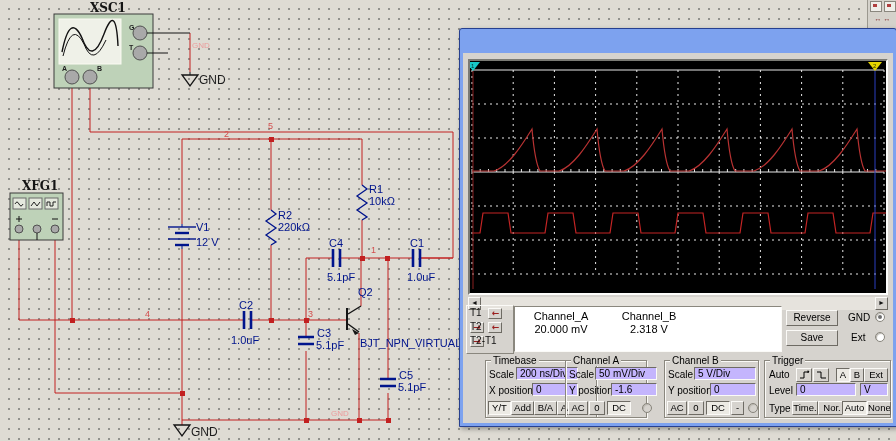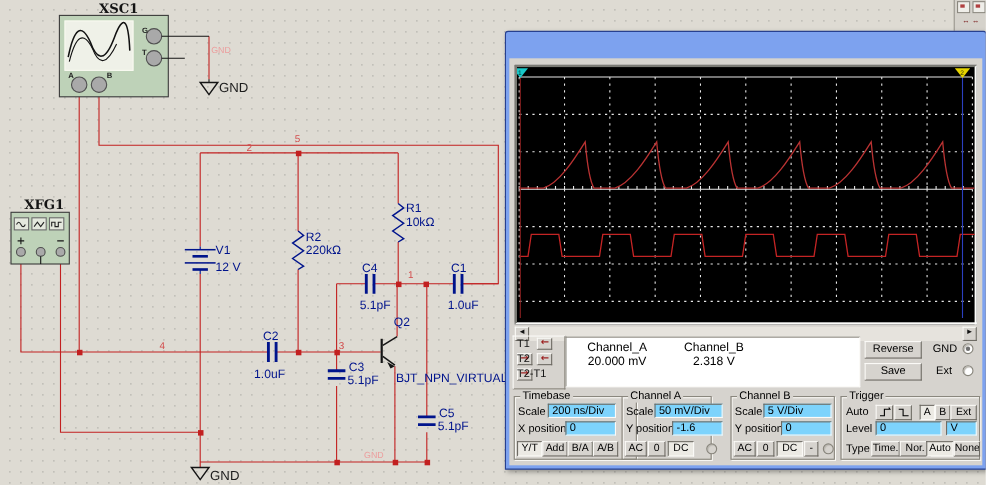--- a/index.html
+++ b/index.html
@@ -61,21 +61,21 @@
      box-shadow:inset 1px 1px 1px #b9b6af;box-sizing:border-box;cursor:pointer}
   .radio.sel::after{content:"";position:absolute;left:2px;top:2px;width:4px;height:4px;border-radius:50%;background:#6f6f6f}
   .radio.dis{background:#d6d3ce}
   .sidelabel{position:absolute;font-size:10px;color:#000}
 
   .groups{position:absolute;left:2px;top:305px;right:2px;height:63px}
   .gbox{position:absolute;top:2px;height:58px;border:1px solid #8a877e;box-shadow:1px 1px 0 #fbfaf7, inset 1px 1px 0 #fbfaf7;
      box-sizing:border-box}
   .gtitle{position:absolute;left:5px;top:-6px;background:#d6d3ce;padding:0 2px;font-size:10px;color:#000}
   .glabel{position:absolute;font-size:10px;color:#000}
-  .ginput{position:absolute;height:13px;background:#7dd3fc;border:1px solid;border-color:#6e6b64 #fbfaf7 #fbfaf7 #6e6b64;
+  .ginput{position:absolute;height:13px;background:#c4b5fd;border:1px solid;border-color:#6e6b64 #fbfaf7 #fbfaf7 #6e6b64;
      font-size:10px;color:#000;padding:0 0 0 3px;box-sizing:border-box;line-height:11px;overflow:hidden;white-space:nowrap}
   .gbtn{position:absolute;top:40px;height:14px;background:#d6d3ce;border:1px solid;
      border-color:#fbfaf7 #6e6b64 #6e6b64 #fbfaf7;font-size:9.5px;color:#000;text-align:center;line-height:12px;
      box-sizing:border-box;cursor:pointer;overflow:hidden}
   .gbtn.on{border-color:#6e6b64 #fbfaf7 #fbfaf7 #6e6b64;background:#eceae4}
   .edgebtn{position:absolute;top:7px;width:16px;height:14px;background:#d6d3ce;border:1px solid;
      border-color:#fbfaf7 #6e6b64 #6e6b64 #fbfaf7;box-sizing:border-box;cursor:pointer;padding:1px 0 0 2px}
 </style>
 </head>
 <body>
@@ -287,21 +287,21 @@
 
       <div class="pushbtn" style="left:323px;top:257px;width:52px;height:16px;line-height:14px"><span>Reverse</span></div>
       <div class="pushbtn" style="left:323px;top:277px;width:52px;height:16px;line-height:14px"><span>Save</span></div>
       <span class="sidelabel" style="left:385px;top:259px">GND</span>
       <span class="radio sel" style="left:412px;top:259px"></span>
       <span class="sidelabel" style="left:388px;top:279px">Ext</span>
       <span class="radio" style="left:412px;top:279px"></span>
 
       <div class="groups">
 
-        <div class="gbox" style="left:2px;width:112px">
+        <div class="gbox" style="left:20px;width:112px">
           <span class="gtitle">Timebase</span>
           <span class="glabel" style="left:3px;top:8px">Scale</span>
           <div class="ginput" style="left:30px;top:6px;width:62px">200 ns/Div</div>
           <span class="glabel" style="left:3px;top:24px">X position</span>
           <div class="ginput" style="left:46px;top:22px;width:46px">0</div>
           <div class="gbtn on" style="left:2px;width:23px">Y/T</div>
           <div class="gbtn" style="left:25px;width:23px">Add</div>
           <div class="gbtn" style="left:48px;width:23px">B/A</div>
           <div class="gbtn" style="left:71px;width:23px">A/B</div>
         </div>

